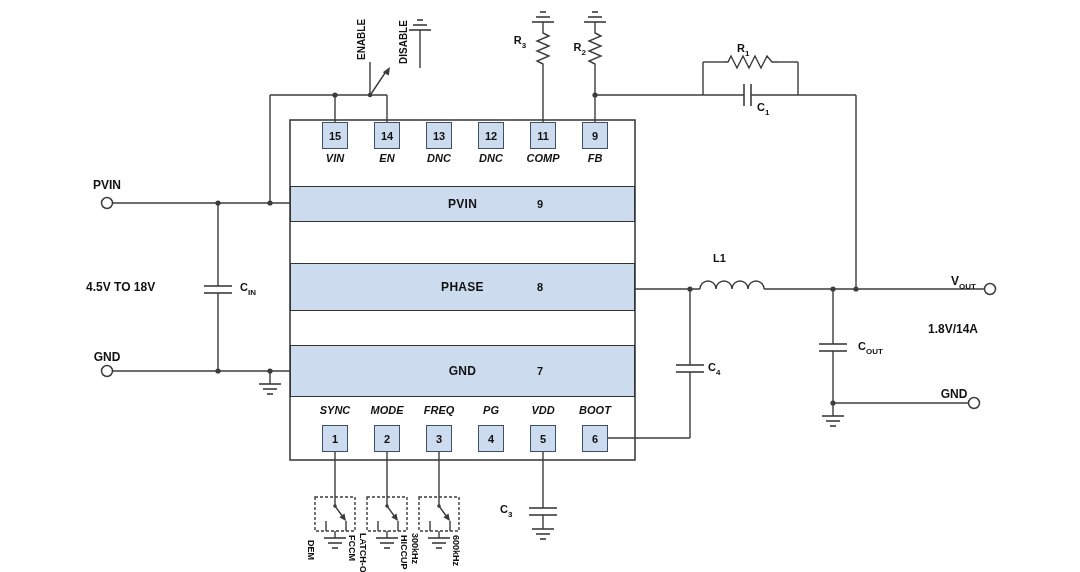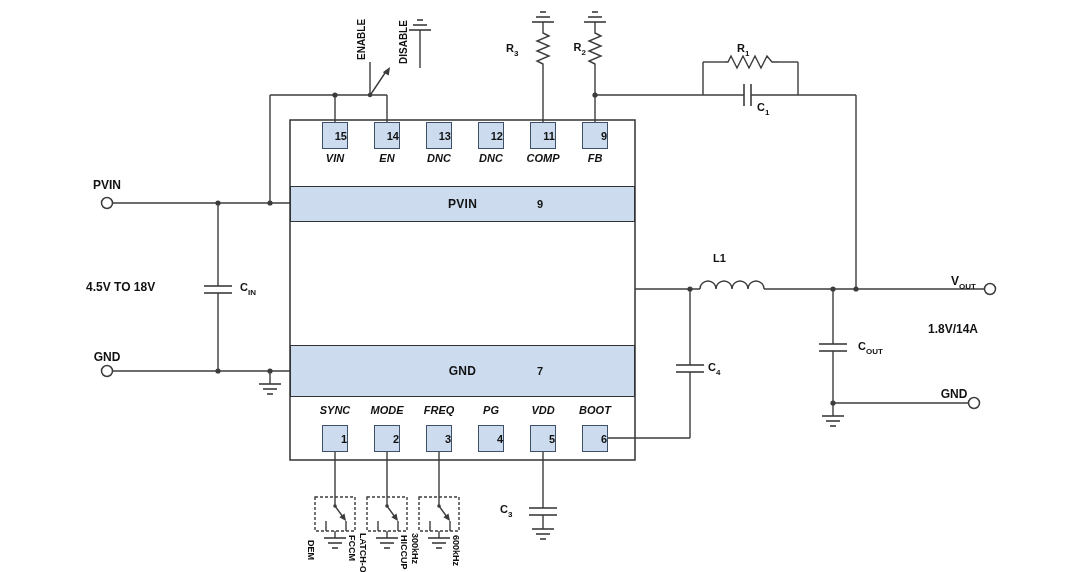--- a/index.html
+++ b/index.html
@@ -4,21 +4,21 @@
 <style>
   html,body{margin:0;padding:0;background:#ffffff;}
   .canvas{
     position:relative;width:1080px;height:572px;background:#fff;
     font-family:"Liberation Sans",sans-serif;color:#111;overflow:hidden;
   }
   svg.schem{position:absolute;left:0;top:0;}
   .pinbox{
     position:absolute;width:26px;height:27px;box-sizing:border-box;
     background:#ccdcee;border:1.4px solid #3d5068;
-    display:flex;align-items:center;justify-content:flex-end;
+    display:flex;align-items:center;justify-content:center;
     font-size:11px;font-weight:bold;
   }
   .bar{
     position:absolute;left:290px;width:345px;box-sizing:border-box;
     background:#ccdcee;border:1.4px solid #333;
   }
   .bar .bl{
     position:absolute;left:0;top:0;width:100%;height:100%;
     display:flex;align-items:center;justify-content:center;
     font-size:12px;font-weight:bold;letter-spacing:.3px;
@@ -235,20 +235,24 @@
         <circle cx="856" cy="289" r="2.6"></circle>
         <circle cx="833" cy="403" r="2.6"></circle>
       </g>
     </g>
   </svg>
 
   <div class="bar" style="top:186px;height:36px">
     <span class="bl">PVIN</span>
     <span class="bn">9</span>
   </div>
+  <div class="bar" style="top:263px;height:48px">
+    <span class="bl">PHASE</span>
+    <span class="bn">8</span>
+  </div>
   <div class="bar" style="top:345px;height:52px">
     <span class="bl">GND</span>
     <span class="bn">7</span>
   </div>
 
   <div class="pinbox" style="left:322px;top:122px">
       <span>15</span>
     </div>
   <div class="pinbox" style="left:374px;top:122px">
       <span>14</span>
@@ -305,21 +309,21 @@
   <div class="comp" style="left:240px;top:281px"><span>C</span><sub>IN</sub></div>
 
   <div class="comp big" style="left:936px;top:274px;width:40px;text-align:right"><span>V</span><sub>OUT</sub></div>
   <div class="nlabel" style="left:920px;top:322px;width:58px;text-align:right">1.8V/14A</div>
   <div class="nlabel" style="left:934px;top:387px;width:40px;text-align:center">GND</div>
   <div class="comp" style="left:858px;top:340px"><span>C</span><sub>OUT</sub></div>
   <div class="comp" style="left:713px;top:252px;width:30px;text-align:left">L1</div>
 
   <div class="vup" style="left:356px;top:60px">ENABLE</div>
   <div class="vup" style="left:398px;top:64px">DISABLE</div>
-  <div class="comp" style="left:506px;top:42px;width:28px;text-align:left"><span>R</span><sub>3</sub></div>
+  <div class="comp" style="left:506px;top:34px;width:28px;text-align:center"><span>R</span><sub>3</sub></div>
   <div class="comp" style="left:558px;top:41px;width:28px;text-align:right"><span>R</span><sub>2</sub></div>
   <div class="comp" style="left:737px;top:42px;width:32px;"><span>R</span><sub>1</sub></div>
   <div class="comp" style="left:757px;top:101px"><span>C</span><sub>1</sub></div>
 
   <div class="comp" style="left:500px;top:503px;width:26px;text-align:left"><span>C</span><sub>3</sub></div>
   <div class="comp" style="left:708px;top:361px"><span>C</span><sub>4</sub></div>
 
   <div class="vdn" style="left:317px;top:540px">DEM</div>
   <div class="vdn" style="left:358px;top:535px">FCCM</div>
   <div class="vdn" style="left:369px;top:533px">LATCH-OFF</div>

